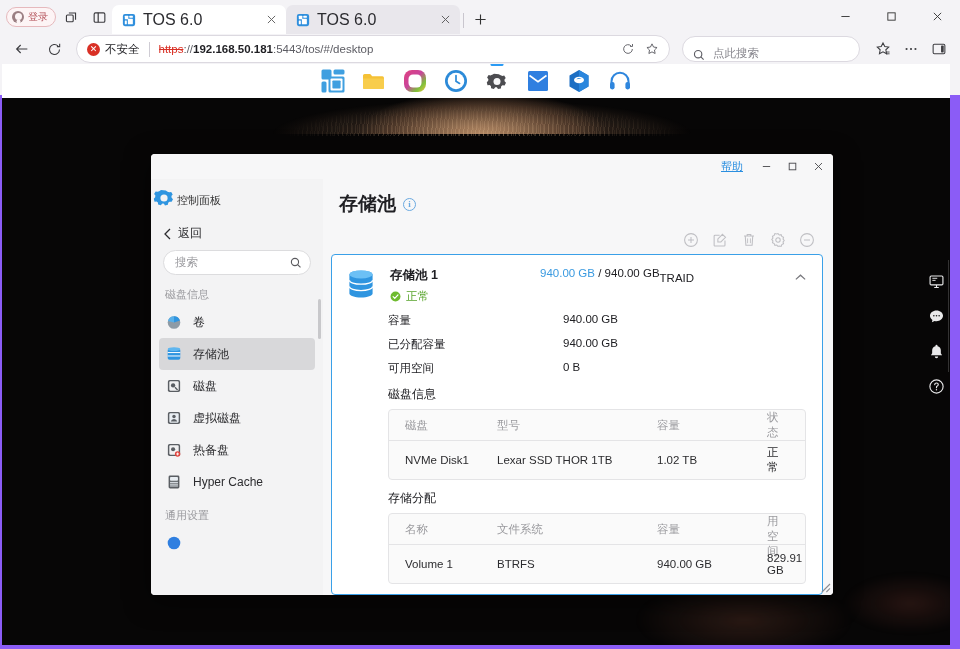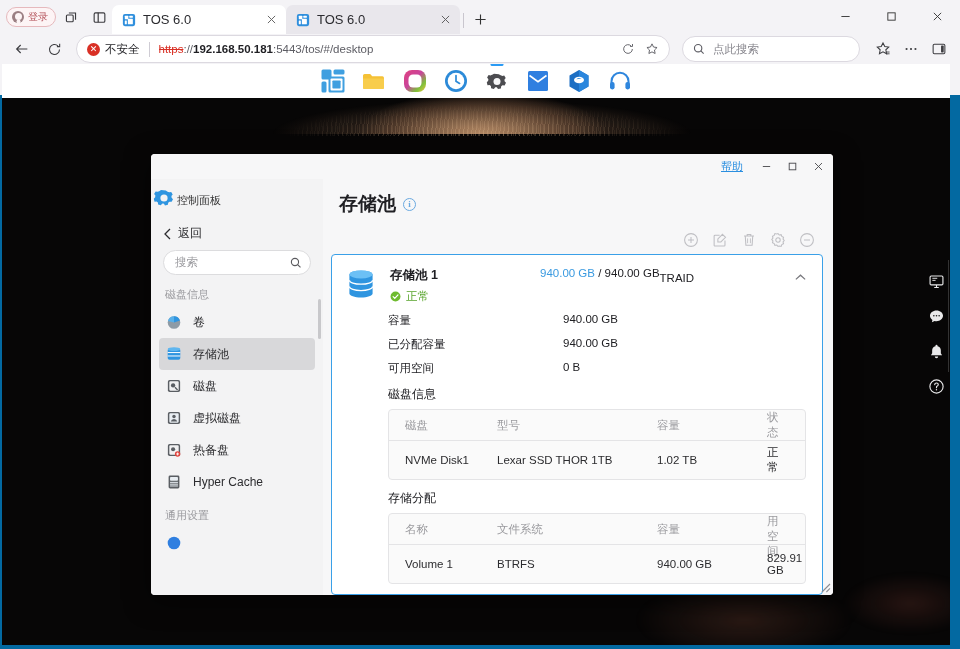--- a/index.html
+++ b/index.html
@@ -2,21 +2,21 @@
 <html><head>
 <meta charset="utf-8">
 <style>
   * { box-sizing: border-box; margin: 0; padding: 0; }
   html, body {
     width: 960px; height: 649px;
     overflow: hidden;
     font-family: "Liberation Sans", "DejaVu Sans", sans-serif;
     background: #ffffff;
   }
-  .screen { position: relative; width: 960px; height: 649px; background:#0369a1; }
+  .screen { position: relative; width: 960px; height: 649px; background:#8b5cf6; }
 
   
   .browser-chrome {
     position:absolute; left:0; top:0; width:960px; height:95px;
     background:#f4f3f6;
   }
   .tabstrip {
     position:absolute; left:0; top:0; width:960px; height:34px;
     display:flex; align-items:flex-end;
   }
@@ -38,21 +38,21 @@
   }
   .login-pill .txt { font-size:10px; color:#b35059; line-height:1; white-space:nowrap;}
   .chrome-icon-btn {
     width:26px; height:26px; display:flex; align-items:center; justify-content:center;
     border-radius:4px; cursor:pointer; color:#3b3b3f;
   }
   .tabs { display:flex; align-items:flex-end; height:34px; }
   .tab {
     display:flex; align-items:center; gap:7px;
     height:29px; width:174px; padding:0 8px 0 10px;
-    border-radius:7px 7px 0 0; font-size:13px; color:#2b2b2f;
+    border-radius:7px 7px 0 0; font-size:16px; color:#2b2b2f;
     position:relative; cursor:pointer;
   }
   .tab.active { background:#ffffff; }
   .tab.inactive { background:#e9e7ec; }
   .tab .favicon { width:14px; height:14px; flex:none; }
   .tab .label { flex:1; white-space:nowrap; overflow:hidden; }
   .tab .tabclose { width:14px; height:14px; opacity:.75; display:flex;align-items:center;justify-content:center; }
   .tabsep { width:1px; height:15px; background:#c9c6ce; margin:0 3px 6px 3px;}
   .newtab { width:26px;height:26px;display:flex;align-items:center;justify-content:center;
     border-radius:4px; margin-bottom:2px; cursor:pointer; }
@@ -81,21 +81,21 @@
   .omni-divider { width:1px; height:15px; background:#cfccd4; margin:0 9px; flex:none;}
   .url { font-size:11.5px; color:#1f1f23; white-space:nowrap; overflow:hidden; flex:1;}
   .url .scheme { color:#d93025; text-decoration:line-through; }
   .url .host { font-weight:bold; color:#1f1f23; }
   .url .rest { color:#5c5c63; }
   .omni-actions { display:flex; align-items:center; gap:2px; flex:none; }
   .omni-icon { width:22px;height:22px;display:flex;align-items:center;justify-content:center;
      color:#5c5c63; cursor:pointer;}
   .searchbox {
     width:178px; height:26px; border:1px solid #dcd9e0; border-radius:13px; background:#fff;
-    display:flex; align-items:center; gap:8px; padding:0 10px; flex:none;
+    display:flex; align-items:flex-end; gap:8px; padding:0 10px; flex:none;
   }
   .searchbox .ph { font-size:11.5px; color:#86858c; }
   .tb-right { display:flex; align-items:center; gap:2px; flex:none; margin-left:6px;}
   .tb-icon { width:26px;height:26px;display:flex;align-items:center;justify-content:center;
      color:#3d3d41; cursor:pointer;}
 
   
   .viewport {
     position:absolute; left:2px; top:64px; width:948px; height:581px;
     background:#080707; overflow:hidden;

